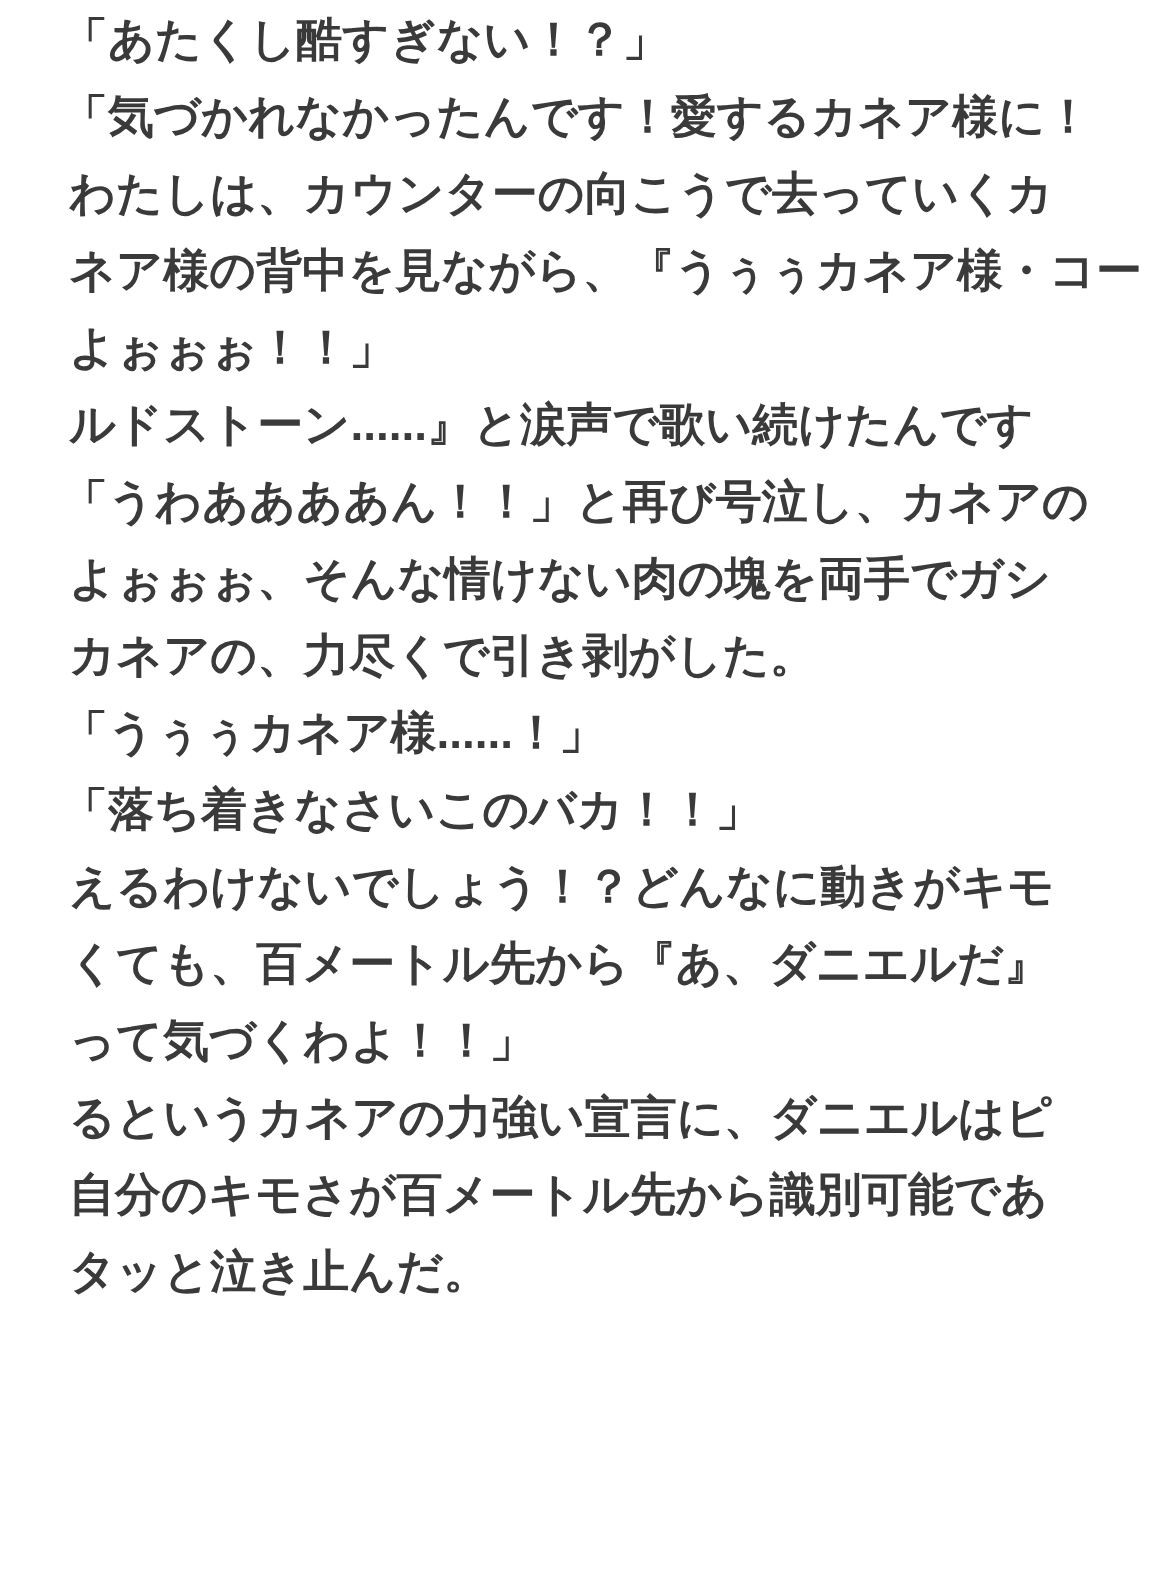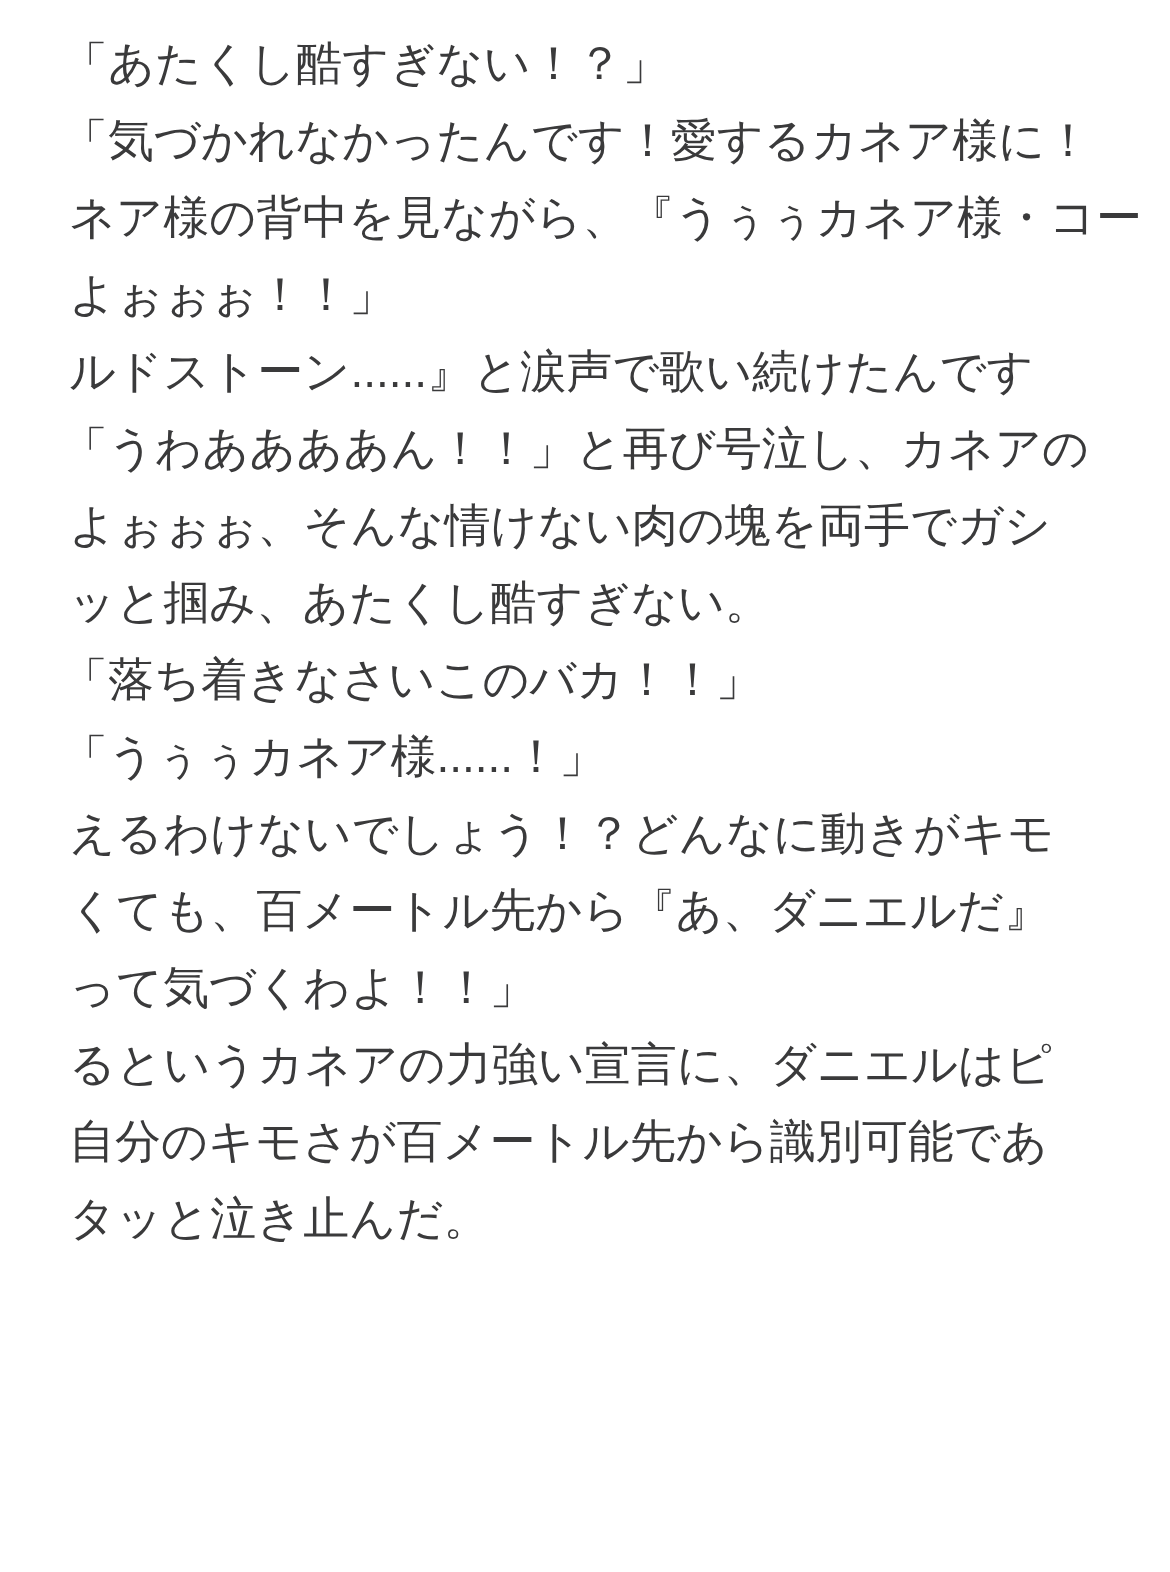--- a/index.html
+++ b/index.html
@@ -14,48 +14,48 @@
     box-sizing: border-box;
     background: #ffffff;
     padding: 1px 48px 0 69px;
     overflow: hidden;
   }
   .text-block {
     font-family: "Liberation Sans", sans-serif;
     font-size: 46px;
     line-height: 77px;
     color: #3a3a3b;
-    font-weight: 400;
+    font-weight: 700;
     text-rendering: optimizeLegibility;
-    margin-top: 24px;
   }
   .line {
     white-space: nowrap;
     height: 77px;
   }
   
   .line.hang {
     margin-left: -7px;
   }
 </style>
 </head>
 <body>
 
 <div class="page">
   <div class="text-block" style="color: rgb(58, 58, 59);">
       <div class="line hang">「あたくし酷すぎない！？」</div>
       <div class="line hang">「気づかれなかったんです！愛するカネア様に！</div>
+      <div class="line">わたしは、カウンターの向こうで去っていくカ</div>
       <div class="line">ネア様の背中を見ながら、『うぅぅカネア様・コー</div>
       <div class="line">よぉぉぉ！！」</div>
       <div class="line">ルドストーン......』と涙声で歌い続けたんです</div>
       <div class="line hang">「うわああああん！！」と再び号泣し、カネアの</div>
       <div class="line">よぉぉぉ、そんな情けない肉の塊を両手でガシ</div>
-      <div class="line">ッと掴み、あたくし酷すぎない。</div>
+      <div class="line">カネアの、力尽くで引き剥がした。</div>
+      <div class="line hang">「うぅぅカネア様......！」</div>
       <div class="line hang">「落ち着きなさいこのバカ！！」</div>
-      <div class="line hang">「うぅぅカネア様......！」</div>
       <div class="line">えるわけないでしょう！？どんなに動きがキモ</div>
       <div class="line">くても、百メートル先から『あ、ダニエルだ』</div>
       <div class="line">って気づくわよ！！」</div>
       <div class="line">るというカネアの力強い宣言に、ダニエルはピ</div>
       <div class="line">自分のキモさが百メートル先から識別可能であ</div>
       <div class="line">タッと泣き止んだ。</div>
     </div>
 </div>
 
 </body></html>

